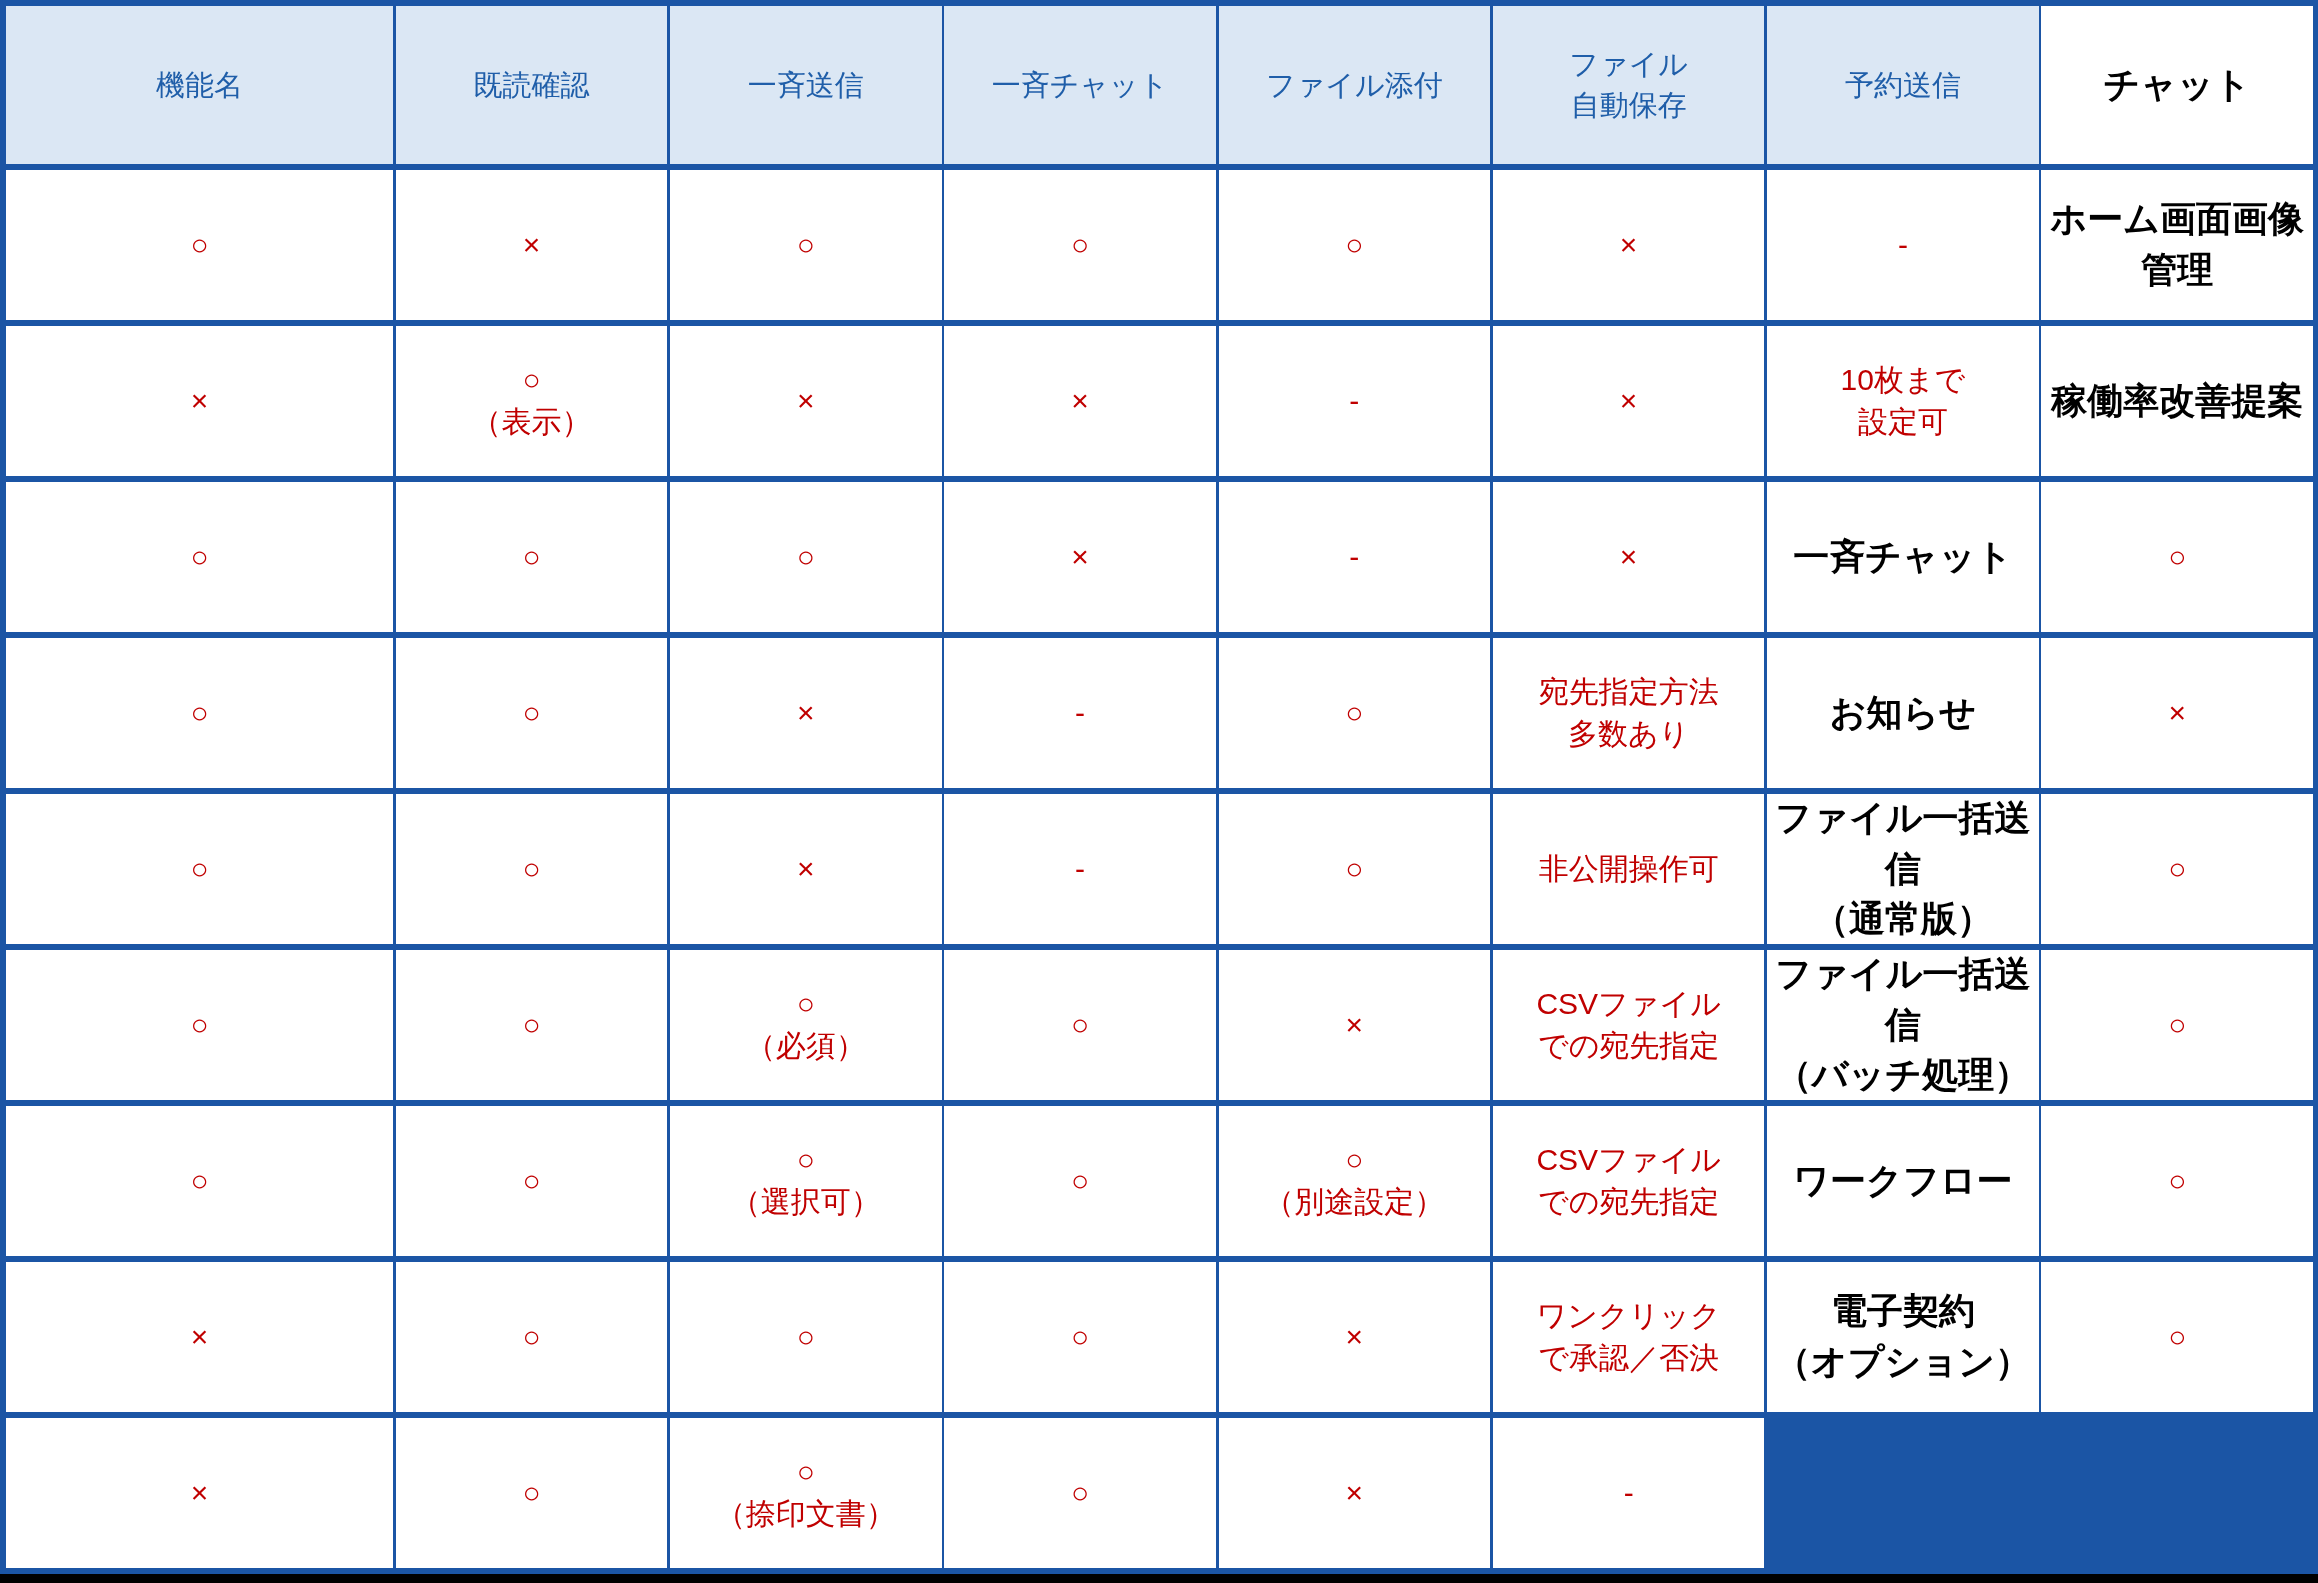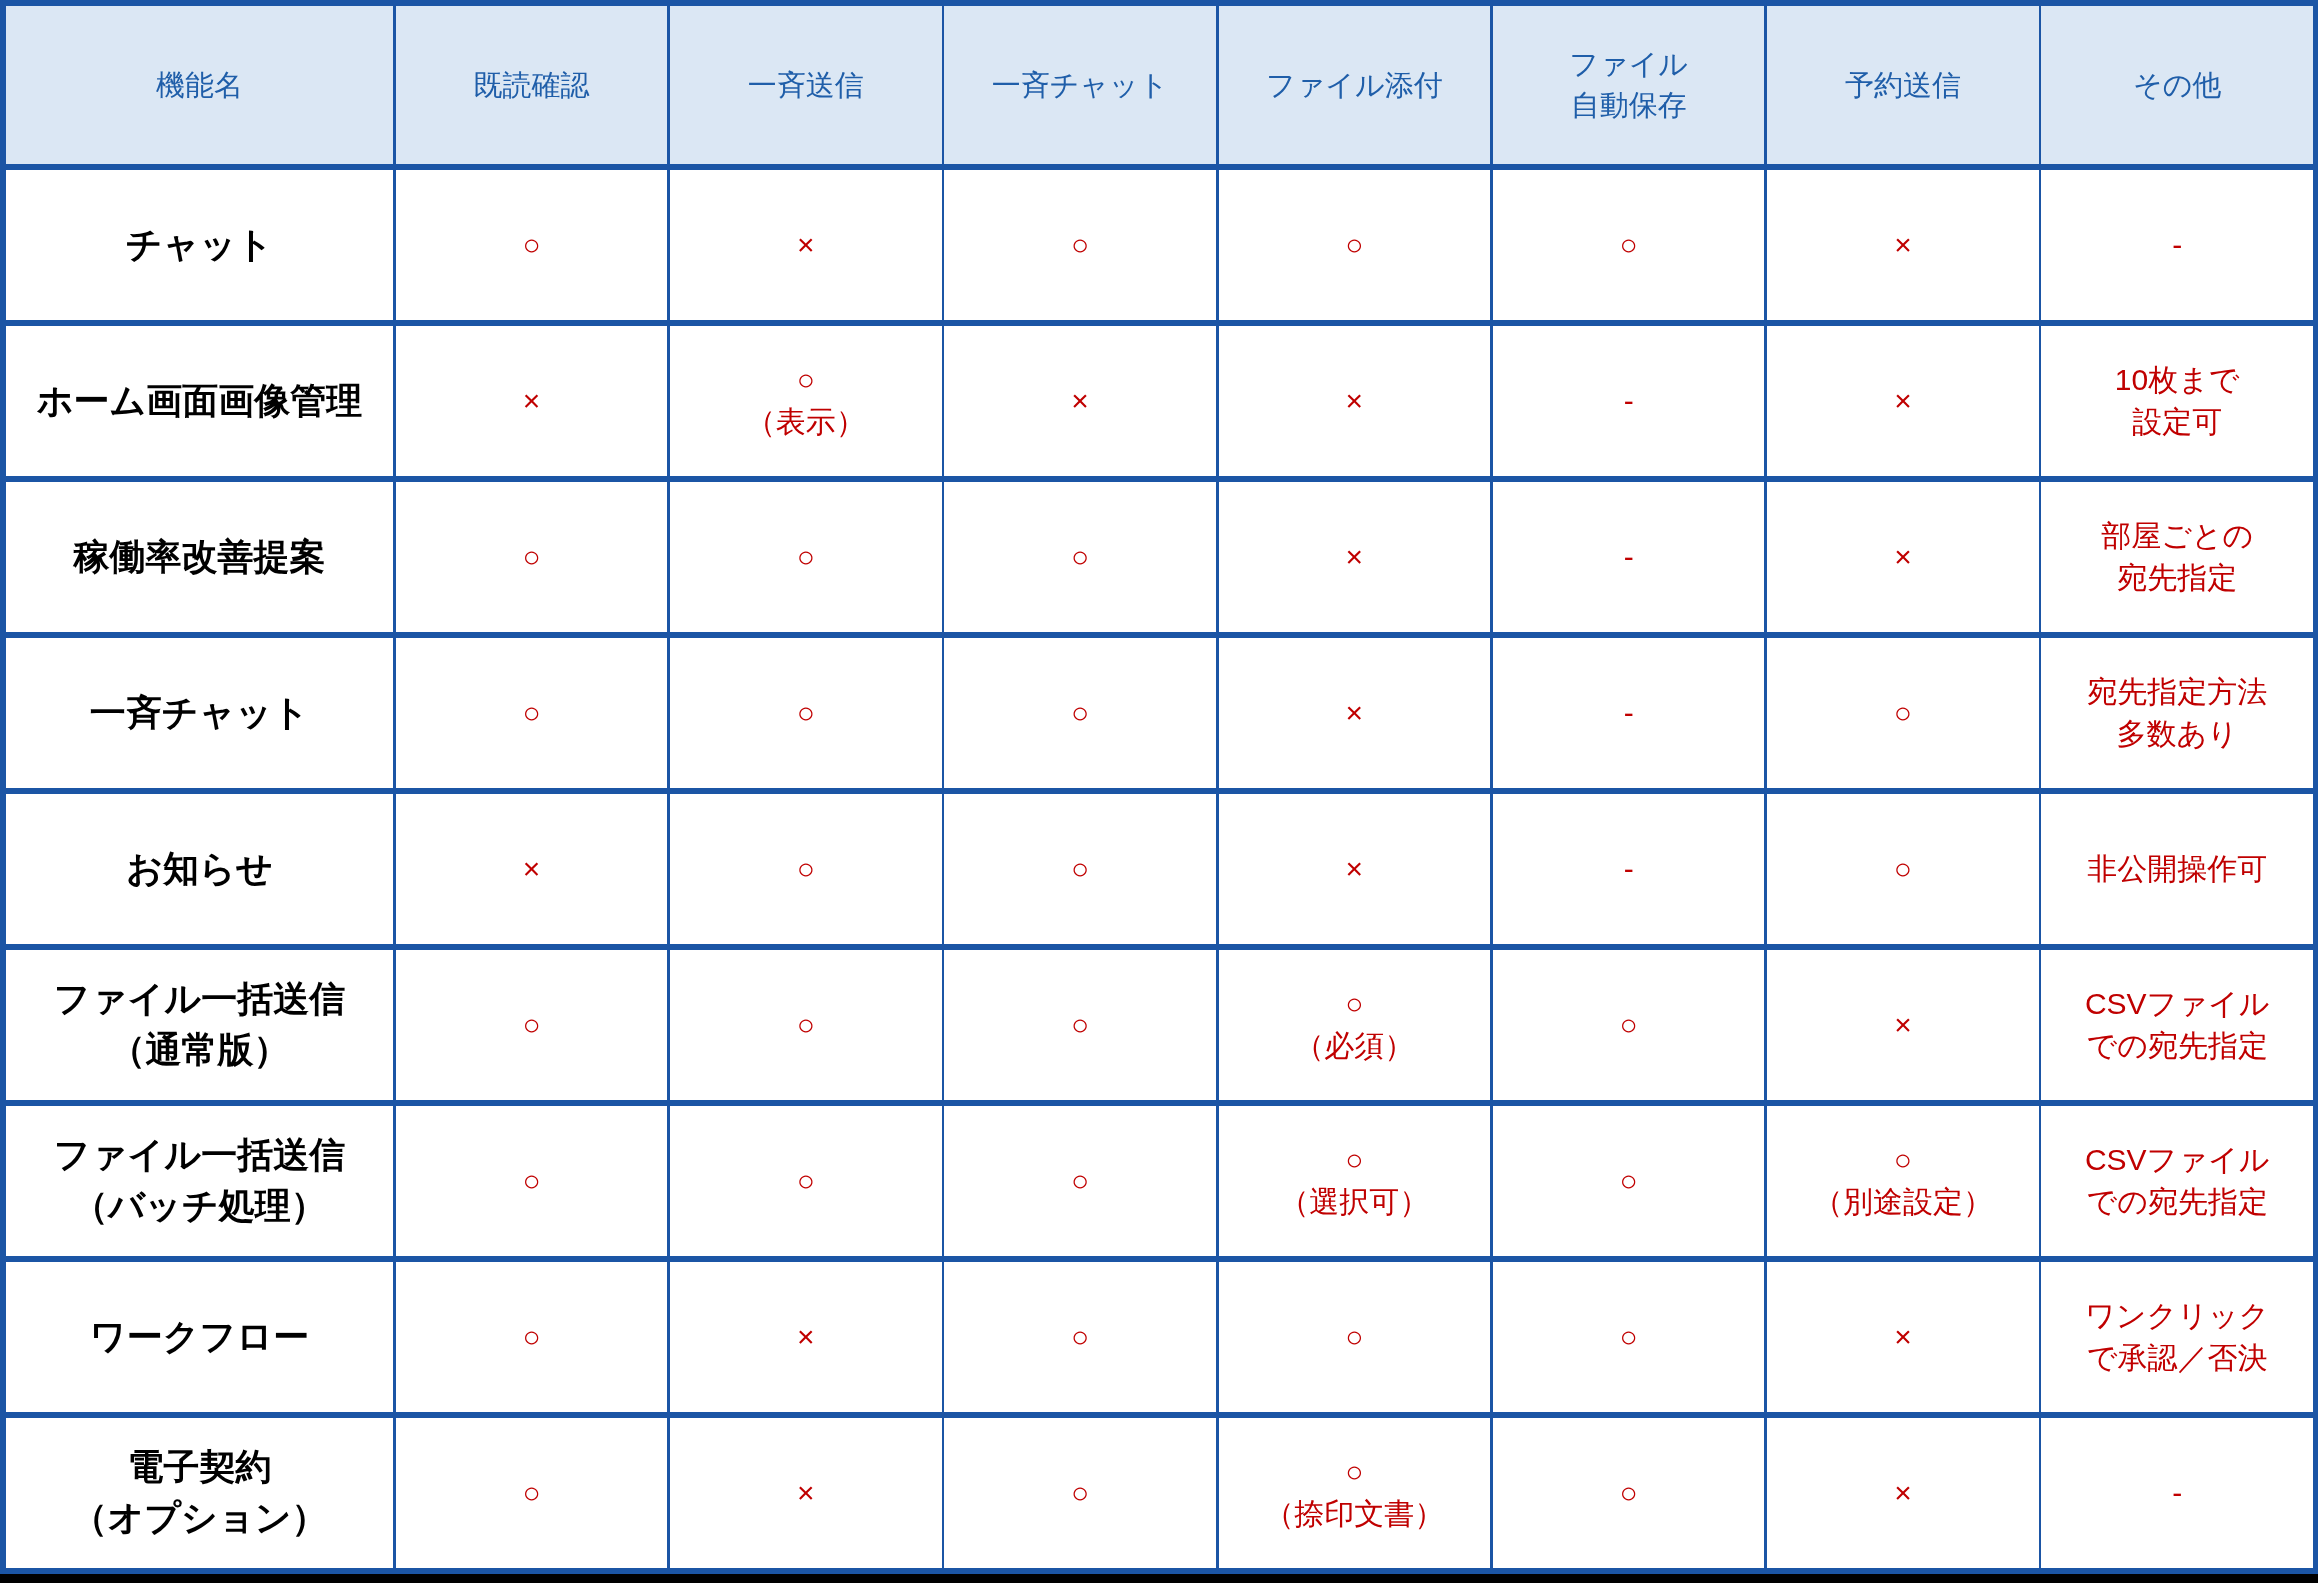--- a/index.html
+++ b/index.html
@@ -65,21 +65,20 @@
 <div class="frame">
   <div class="grid" id="grid">
       <div class="cell header-cell">機能名</div>
       <div class="cell header-cell">既読確認</div>
       <div class="cell header-cell">一斉送信</div>
       <div class="cell header-cell">一斉チャット</div>
       <div class="cell header-cell">ファイル添付</div>
       <div class="cell header-cell">ファイル
 自動保存</div>
       <div class="cell header-cell">予約送信</div>
-      <div class="cell header-cell">その他</div>
       <div class="cell name-cell">チャット</div>
       <div class="cell value-cell">○</div>
       <div class="cell value-cell">×</div>
       <div class="cell value-cell">○</div>
       <div class="cell value-cell">○</div>
       <div class="cell value-cell">○</div>
       <div class="cell value-cell">×</div>
       <div class="cell value-cell">-</div>
       <div class="cell name-cell">ホーム画面画像管理</div>
       <div class="cell value-cell">×</div>
@@ -91,22 +90,20 @@
       <div class="cell value-cell">×</div>
       <div class="cell value-cell">10枚まで
 設定可</div>
       <div class="cell name-cell">稼働率改善提案</div>
       <div class="cell value-cell">○</div>
       <div class="cell value-cell">○</div>
       <div class="cell value-cell">○</div>
       <div class="cell value-cell">×</div>
       <div class="cell value-cell">-</div>
       <div class="cell value-cell">×</div>
-      <div class="cell value-cell">部屋ごとの
-宛先指定</div>
       <div class="cell name-cell">一斉チャット</div>
       <div class="cell value-cell">○</div>
       <div class="cell value-cell">○</div>
       <div class="cell value-cell">○</div>
       <div class="cell value-cell">×</div>
       <div class="cell value-cell">-</div>
       <div class="cell value-cell">○</div>
       <div class="cell value-cell">宛先指定方法
 多数あり</div>
       <div class="cell name-cell">お知らせ</div>

